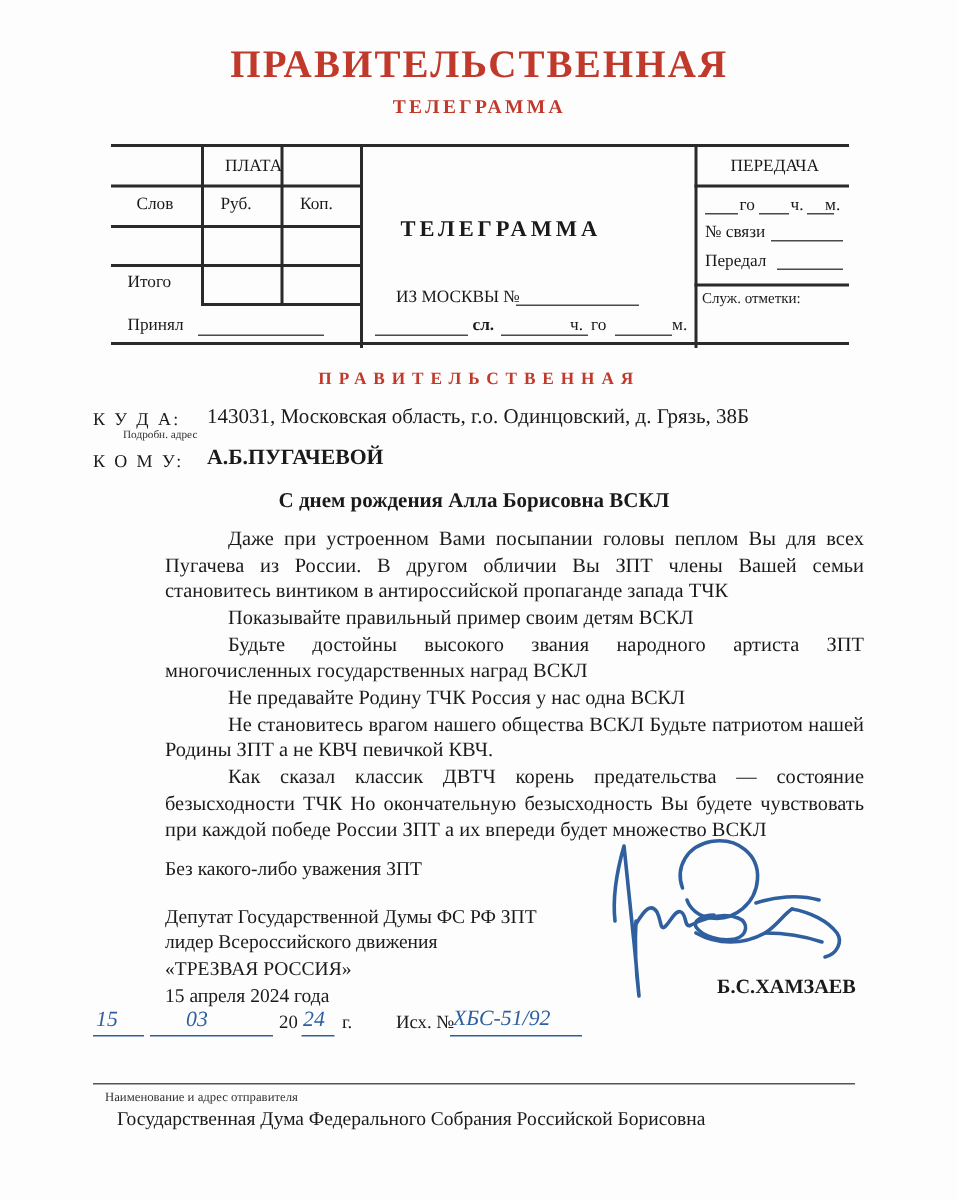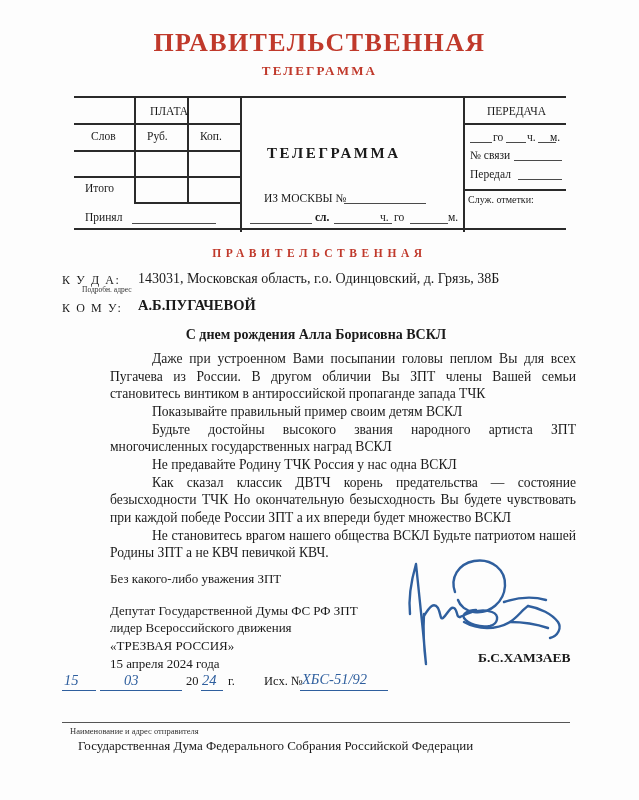--- a/index.html
+++ b/index.html
@@ -315,22 +315,22 @@
     <span class="addr-val-bold">А.Б.ПУГАЧЕВОЙ</span>
   </div>
 
   <div class="greeting">С днем рождения Алла Борисовна ВСКЛ</div>
 
   <div class="body-text">
     <p>Даже при устроенном Вами посыпании головы пеплом Вы для всех Пугачева из России. В другом обличии Вы ЗПТ члены Вашей семьи становитесь винтиком в антироссийской пропаганде запада ТЧК</p>
     <p>Показывайте правильный пример своим детям ВСКЛ</p>
     <p>Будьте достойны высокого звания народного артиста ЗПТ многочисленных государственных наград ВСКЛ</p>
     <p>Не предавайте Родину ТЧК Россия у нас одна ВСКЛ</p>
+    <p>Не становитесь врагом нашего общества ВСКЛ Будьте патриотом нашей Родины ЗПТ а не КВЧ певичкой КВЧ.</p>
     <p>Как сказал классик ДВТЧ корень предательства — состояние безысходности ТЧК Но окончательную безысходность Вы будете чувствовать при каждой победе России ЗПТ а их впереди будет множество ВСКЛ</p>
-    <p>Не становитесь врагом нашего общества ВСКЛ Будьте патриотом нашей Родины ЗПТ а не КВЧ певичкой КВЧ.</p>
   </div>
 
   <div class="sign-block">
     <div>Без какого-либо уважения ЗПТ</div>
     <div class="sign-gap"></div>
     <div>Депутат Государственной Думы ФС РФ ЗПТ</div>
     <div>лидер Всероссийского движения</div>
     <div>«ТРЕЗВАЯ РОССИЯ»</div>
     <div>15 апреля 2024 года</div>
   </div>
@@ -360,15 +360,15 @@
   <div class="hw" style="left:202px; top:672px;">24</div>
   <div class="hw-rule" style="left:201px; top:690px; width:22px;"></div>
   <div class="pr" style="left:228px; top:674px;">г.</div>
 
   <div class="pr" style="left:264px; top:674px;">Исх. №</div>
   <div class="hw" style="left:302px; top:671px;">ХБС-51/92</div>
   <div class="hw-rule" style="left:300px; top:690px; width:88px;"></div>
 
   <div class="footer-rule"></div>
   <div class="footer-note">Наименование и адрес отправителя</div>
-  <div class="footer-org">Государственная Дума Федерального Собрания Российской Федерации</div>
+  <div class="footer-org">Государственная Дума Федерального Собрания Российской Борисовна</div>
 
 </div>
 
 </body></html>

